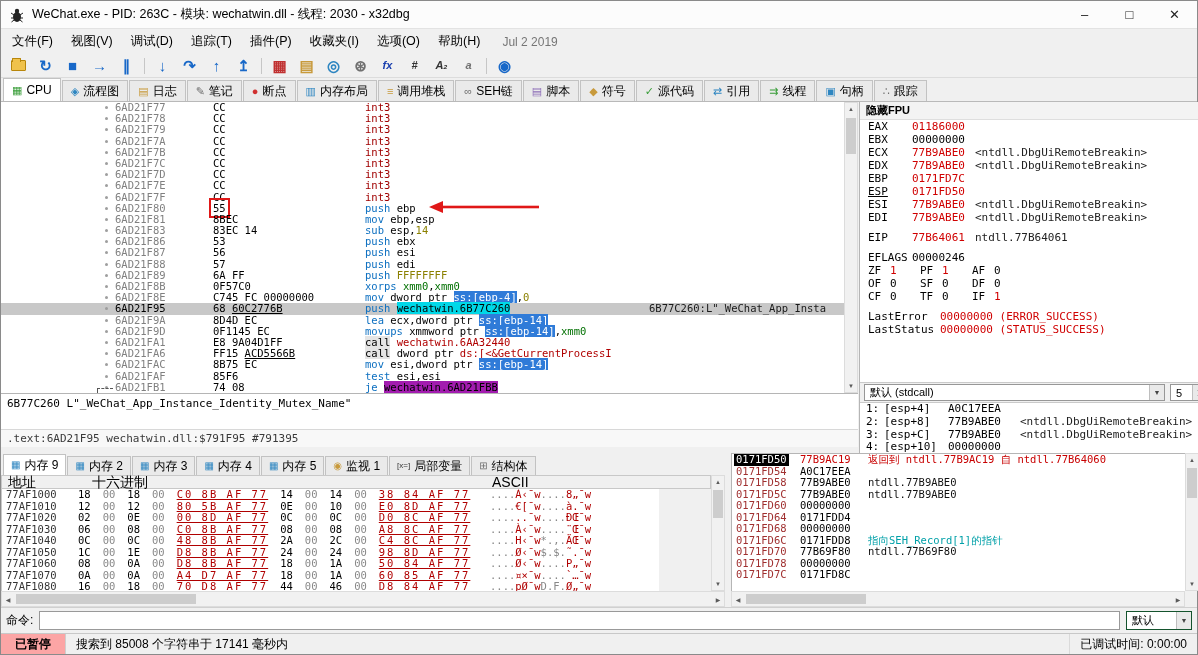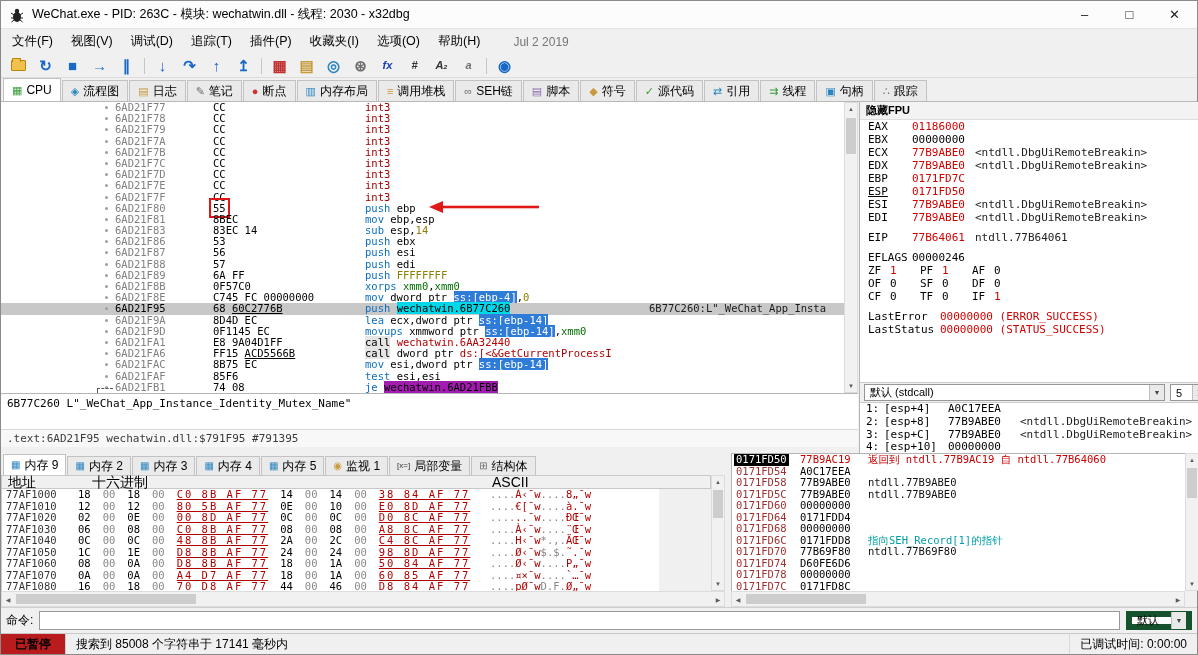--- a/index.html
+++ b/index.html
@@ -7,21 +7,21 @@
 body{font-family:"Liberation Sans",sans-serif;font-size:12px;color:#000;background:#F0F0F0;position:relative}
 .app{position:absolute;inset:0;border:1px solid #8A8A8A;background:#F0F0F0}
 
 .titlebar{position:absolute;left:0;top:0;right:0;height:28px;background:#FCFCFC;display:flex;align-items:center;border-bottom:1px solid #E3E3E3;padding-left:8px}
 .apptitle{font-size:12.5px;margin-left:7px}
 .winbtns{margin-left:auto;display:flex;height:100%}
 .winbtn{width:45px;height:100%;display:flex;align-items:center;justify-content:center;font-size:13px;color:#222}
 
 .menubar{position:absolute;left:0;top:28px;right:0;height:25px;background:#F0F0F0;display:flex;align-items:center;padding-left:2px}
 .menu-item{padding:4px 9px;font-size:12.5px}
-.build-date{color:#767676;margin-left:24px;font-size:12px}
+.build-date{color:#767676;margin-left:13px;font-size:12px}
 
 .toolbar{position:absolute;left:0;top:53px;right:0;height:24px;background:#F0F0F0;display:flex;align-items:center;padding-left:4px;border-bottom:1px solid #DCDCDC}
 .tbtn{width:27px;height:22px;display:flex;align-items:center;justify-content:center}
 .tglyph{font-size:15px;font-weight:bold;line-height:1}
 .ttext{font-size:11px;font-style:italic}
 .tsep{width:1px;height:16px;background:#C6C6C6;margin:0 4px}
 .i-folder{width:15px;height:11px;background:#F0C24B;border:1px solid #B8860B;border-radius:1px;position:relative}
 .i-folder:before{content:"";position:absolute;left:0;top:-3px;width:7px;height:3px;background:#F0C24B;border:1px solid #B8860B;border-bottom:none;border-radius:1px 1px 0 0}
 
 .viewtabs{position:absolute;left:0;top:77px;right:0;height:24px;display:flex;align-items:flex-end;padding-left:2px;border-bottom:1px solid #B9B9B9;background:#F0F0F0}
@@ -115,25 +115,25 @@
 .staddr{position:absolute;left:4px;color:#A03030}
 .staddr.csp{background:#000;color:#FFF;left:2px;padding:0 2px}
 .stval{position:absolute;left:68px;color:#000}
 .stval.red{color:#C80000}
 .stcomm{position:absolute;left:136px;color:#111}
 .stcomm.red{color:#C80000}
 .stcomm.teal{color:#00A0A8}
 
 .cmdbar{position:absolute;left:0;top:606px;right:0;height:26px;background:#F0F0F0;border-top:1px solid #D0D0D0;display:flex;align-items:center;padding:0 5px;gap:6px}
 .cmdinput{flex:1;height:19px;border:1px solid #999;background:#FFF;font-family:"DejaVu Sans Mono",monospace;font-size:11px;padding:0 4px;outline:none}
-.cmdcombo{width:66px;height:19px;background:#FFF;border:6px solid #14532d;display:flex;align-items:center;font-size:11px;padding-left:5px}
+.cmdcombo{width:66px;height:19px;background:#FFF;border:1px solid #14532d;display:flex;align-items:center;font-size:11px;padding-left:5px}
 .cmdcombo .arrowbox{margin-left:auto;width:15px;height:17px;background:#E9E9E9;border-left:1px solid #BEBEBE;display:flex;align-items:center;justify-content:center;font-size:7px;color:#444}
 
 .statusbar{position:absolute;left:0;top:632px;right:0;bottom:0;background:#F0F0F0;border-top:1px solid #C8C8C8;display:flex;align-items:stretch;font-size:12px}
-.paused{background:#b91c1c;display:flex;align-items:center;padding:0 14px;font-weight:bold;border-right:1px solid #CFCFCF}
+.paused{background:#fca5a5;display:flex;align-items:center;padding:0 14px;font-weight:bold;border-right:1px solid #CFCFCF}
 .stmsg{display:flex;align-items:center;padding:0 10px;border-right:1px solid #DADADA;flex:1}
 .sttime{display:flex;align-items:center;padding:0 10px}
 
 .overlay{position:absolute;pointer-events:none;z-index:9}
 </style>
 </head>
 <body>
 
 <div class="app">
 
@@ -445,21 +445,20 @@
   <div class="stack" id="stackrows">
       <div class="strow"><span class="staddr csp">0171FD50</span><span class="stval red">77B9AC19</span><span class="stcomm red">返回到 ntdll.77B9AC19 自 ntdll.77B64060</span></div>
       <div class="strow"><span class="staddr">0171FD54</span><span class="stval">A0C17EEA</span></div>
       <div class="strow"><span class="staddr">0171FD58</span><span class="stval">77B9ABE0</span><span class="stcomm">ntdll.77B9ABE0</span></div>
       <div class="strow"><span class="staddr">0171FD5C</span><span class="stval">77B9ABE0</span><span class="stcomm">ntdll.77B9ABE0</span></div>
       <div class="strow"><span class="staddr">0171FD60</span><span class="stval">00000000</span></div>
       <div class="strow"><span class="staddr">0171FD64</span><span class="stval">0171FDD4</span></div>
       <div class="strow"><span class="staddr">0171FD68</span><span class="stval">00000000</span></div>
       <div class="strow"><span class="staddr">0171FD6C</span><span class="stval">0171FDD8</span><span class="stcomm teal">指向SEH_Record[1]的指针</span></div>
       <div class="strow"><span class="staddr">0171FD70</span><span class="stval">77B69F80</span><span class="stcomm">ntdll.77B69F80</span></div>
-      <div class="strow"><span class="staddr">0171FD74</span><span class="stval">D60FE6D6</span></div>
       <div class="strow"><span class="staddr">0171FD78</span><span class="stval">00000000</span></div>
       <div class="strow"><span class="staddr">0171FD7C</span><span class="stval">0171FD8C</span></div>
     </div>
   <div class="sb" style="left:1184px;top:452px;width:14px;height:138px">
     <span class="ar" style="top:0;left:0">▲</span>
     <span class="ar" style="bottom:0;left:0">▼</span>
     <span class="thumb" style="left:1px;top:14px;width:10px;height:30px"></span>
   </div>
   <div class="sb" style="left:730px;top:590px;width:454px;height:16px">
     <span class="ar" style="left:0;top:1px">◀</span>

